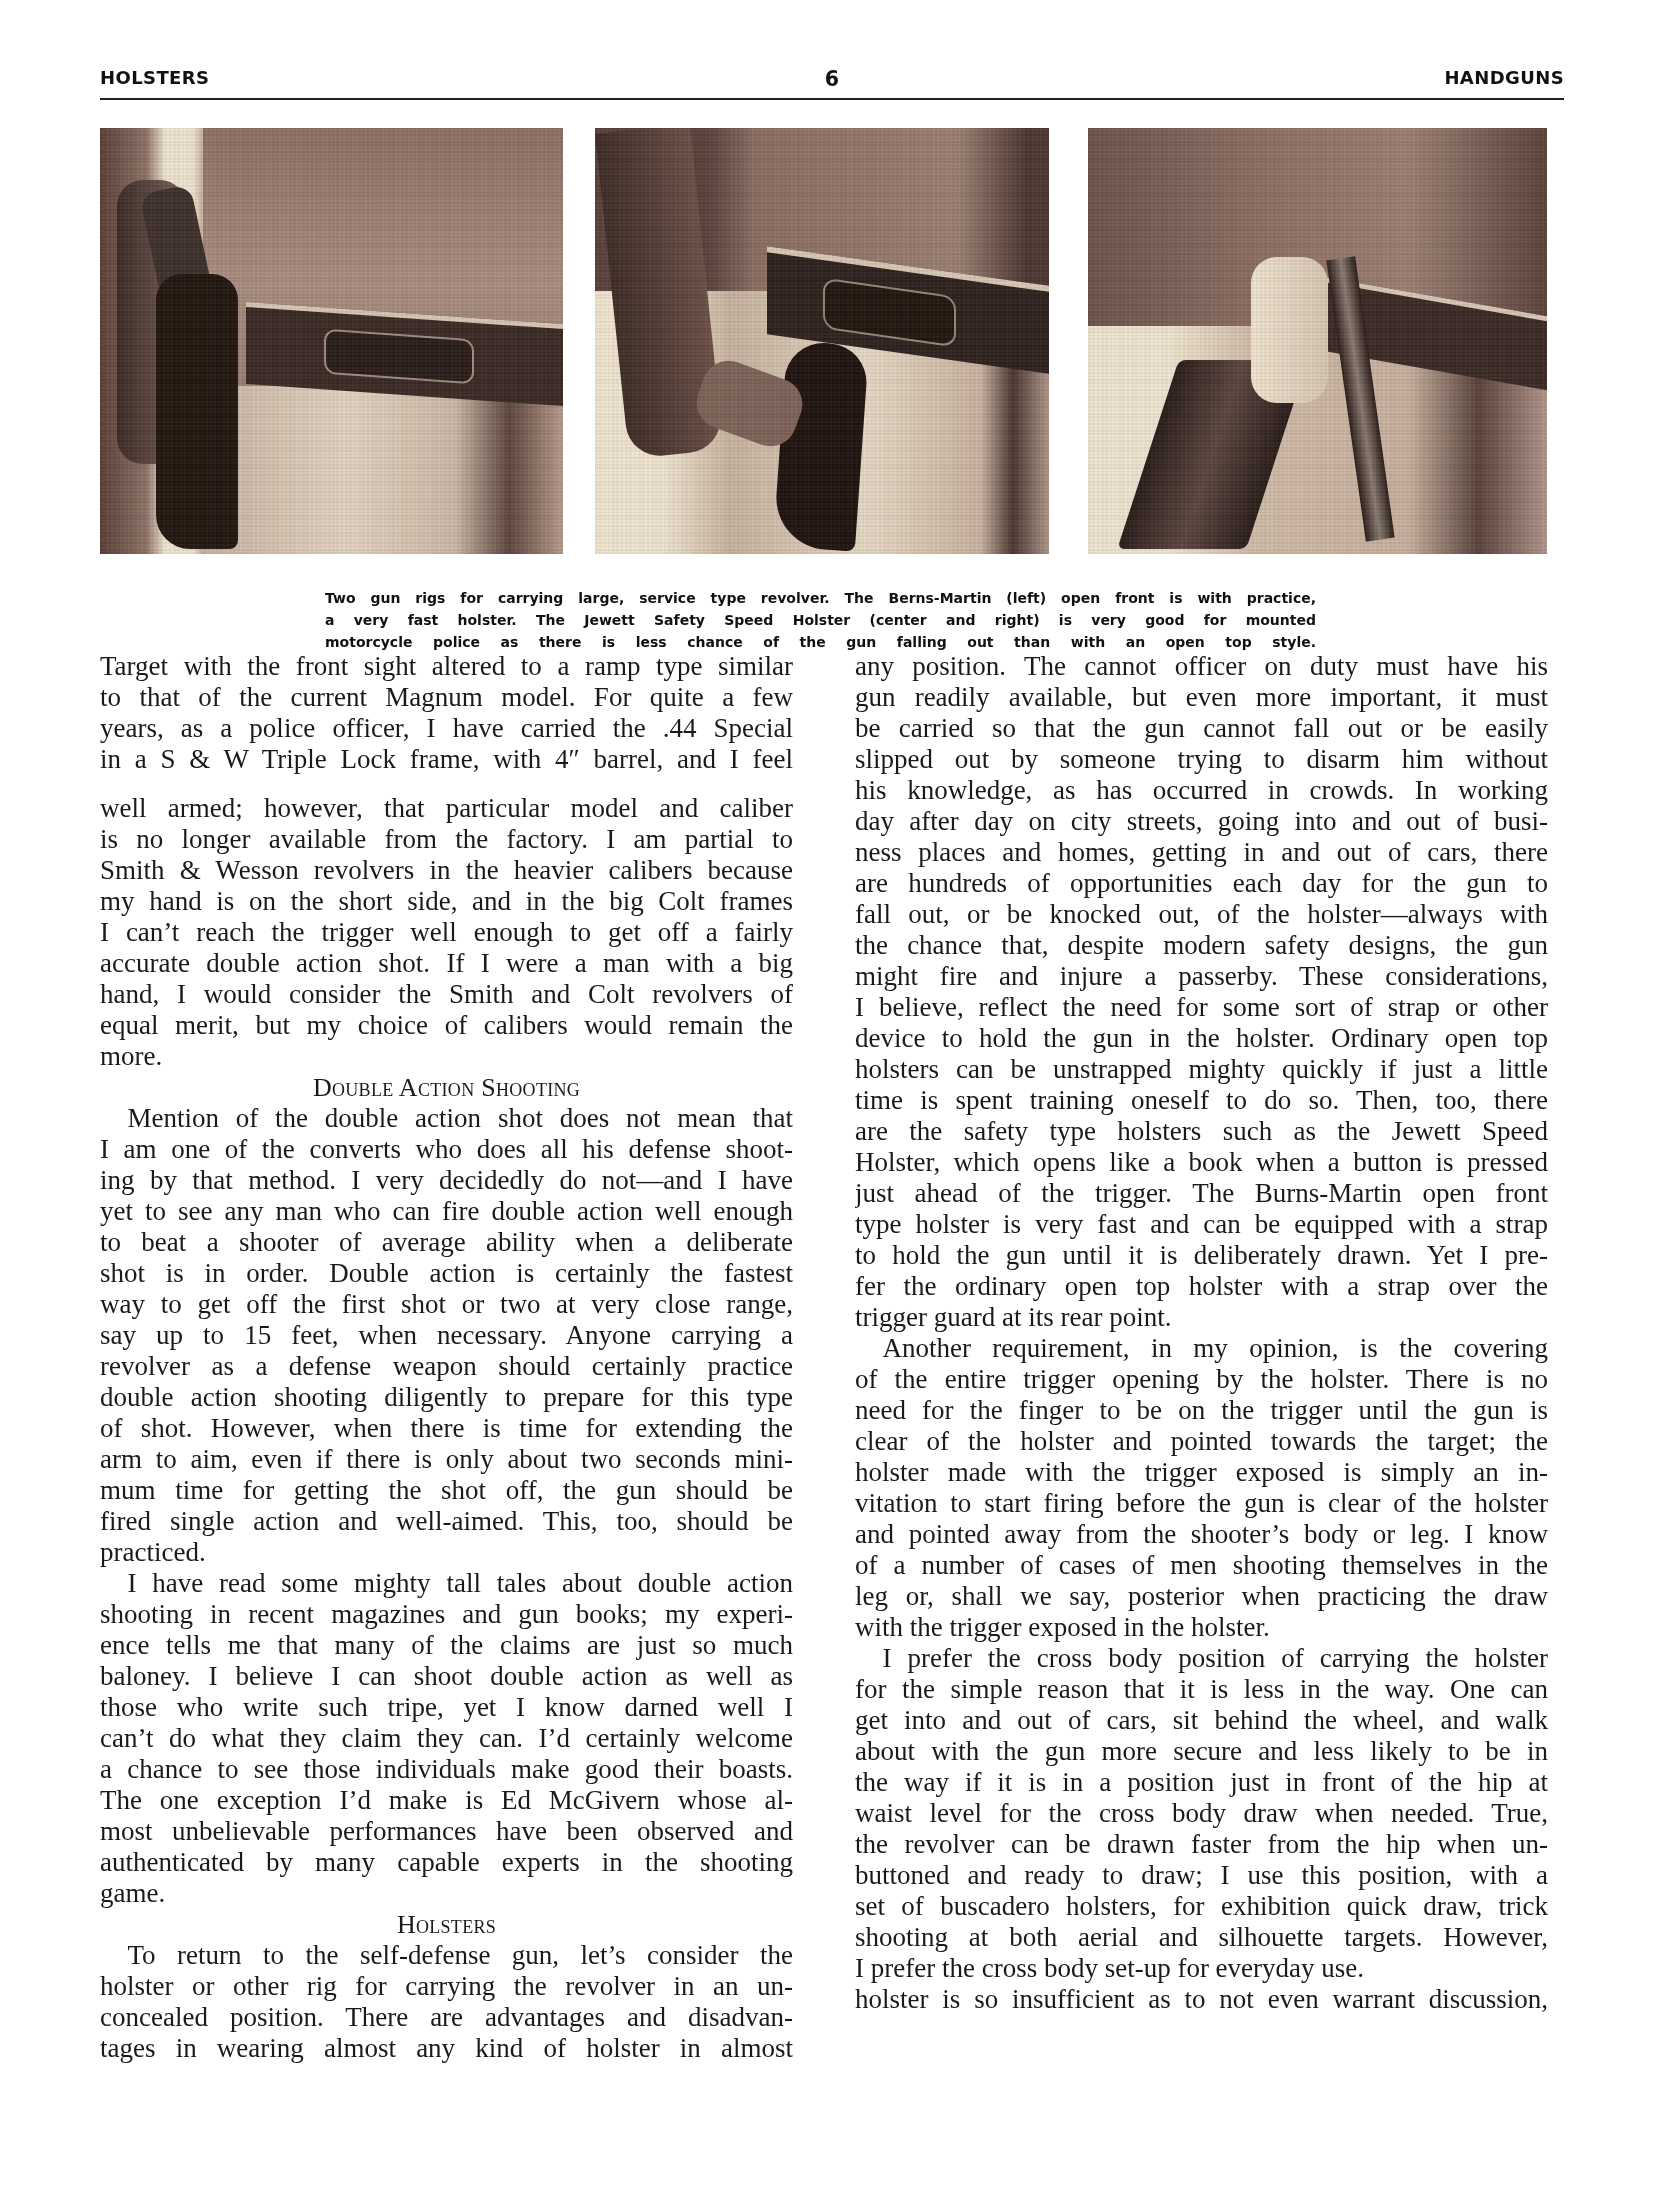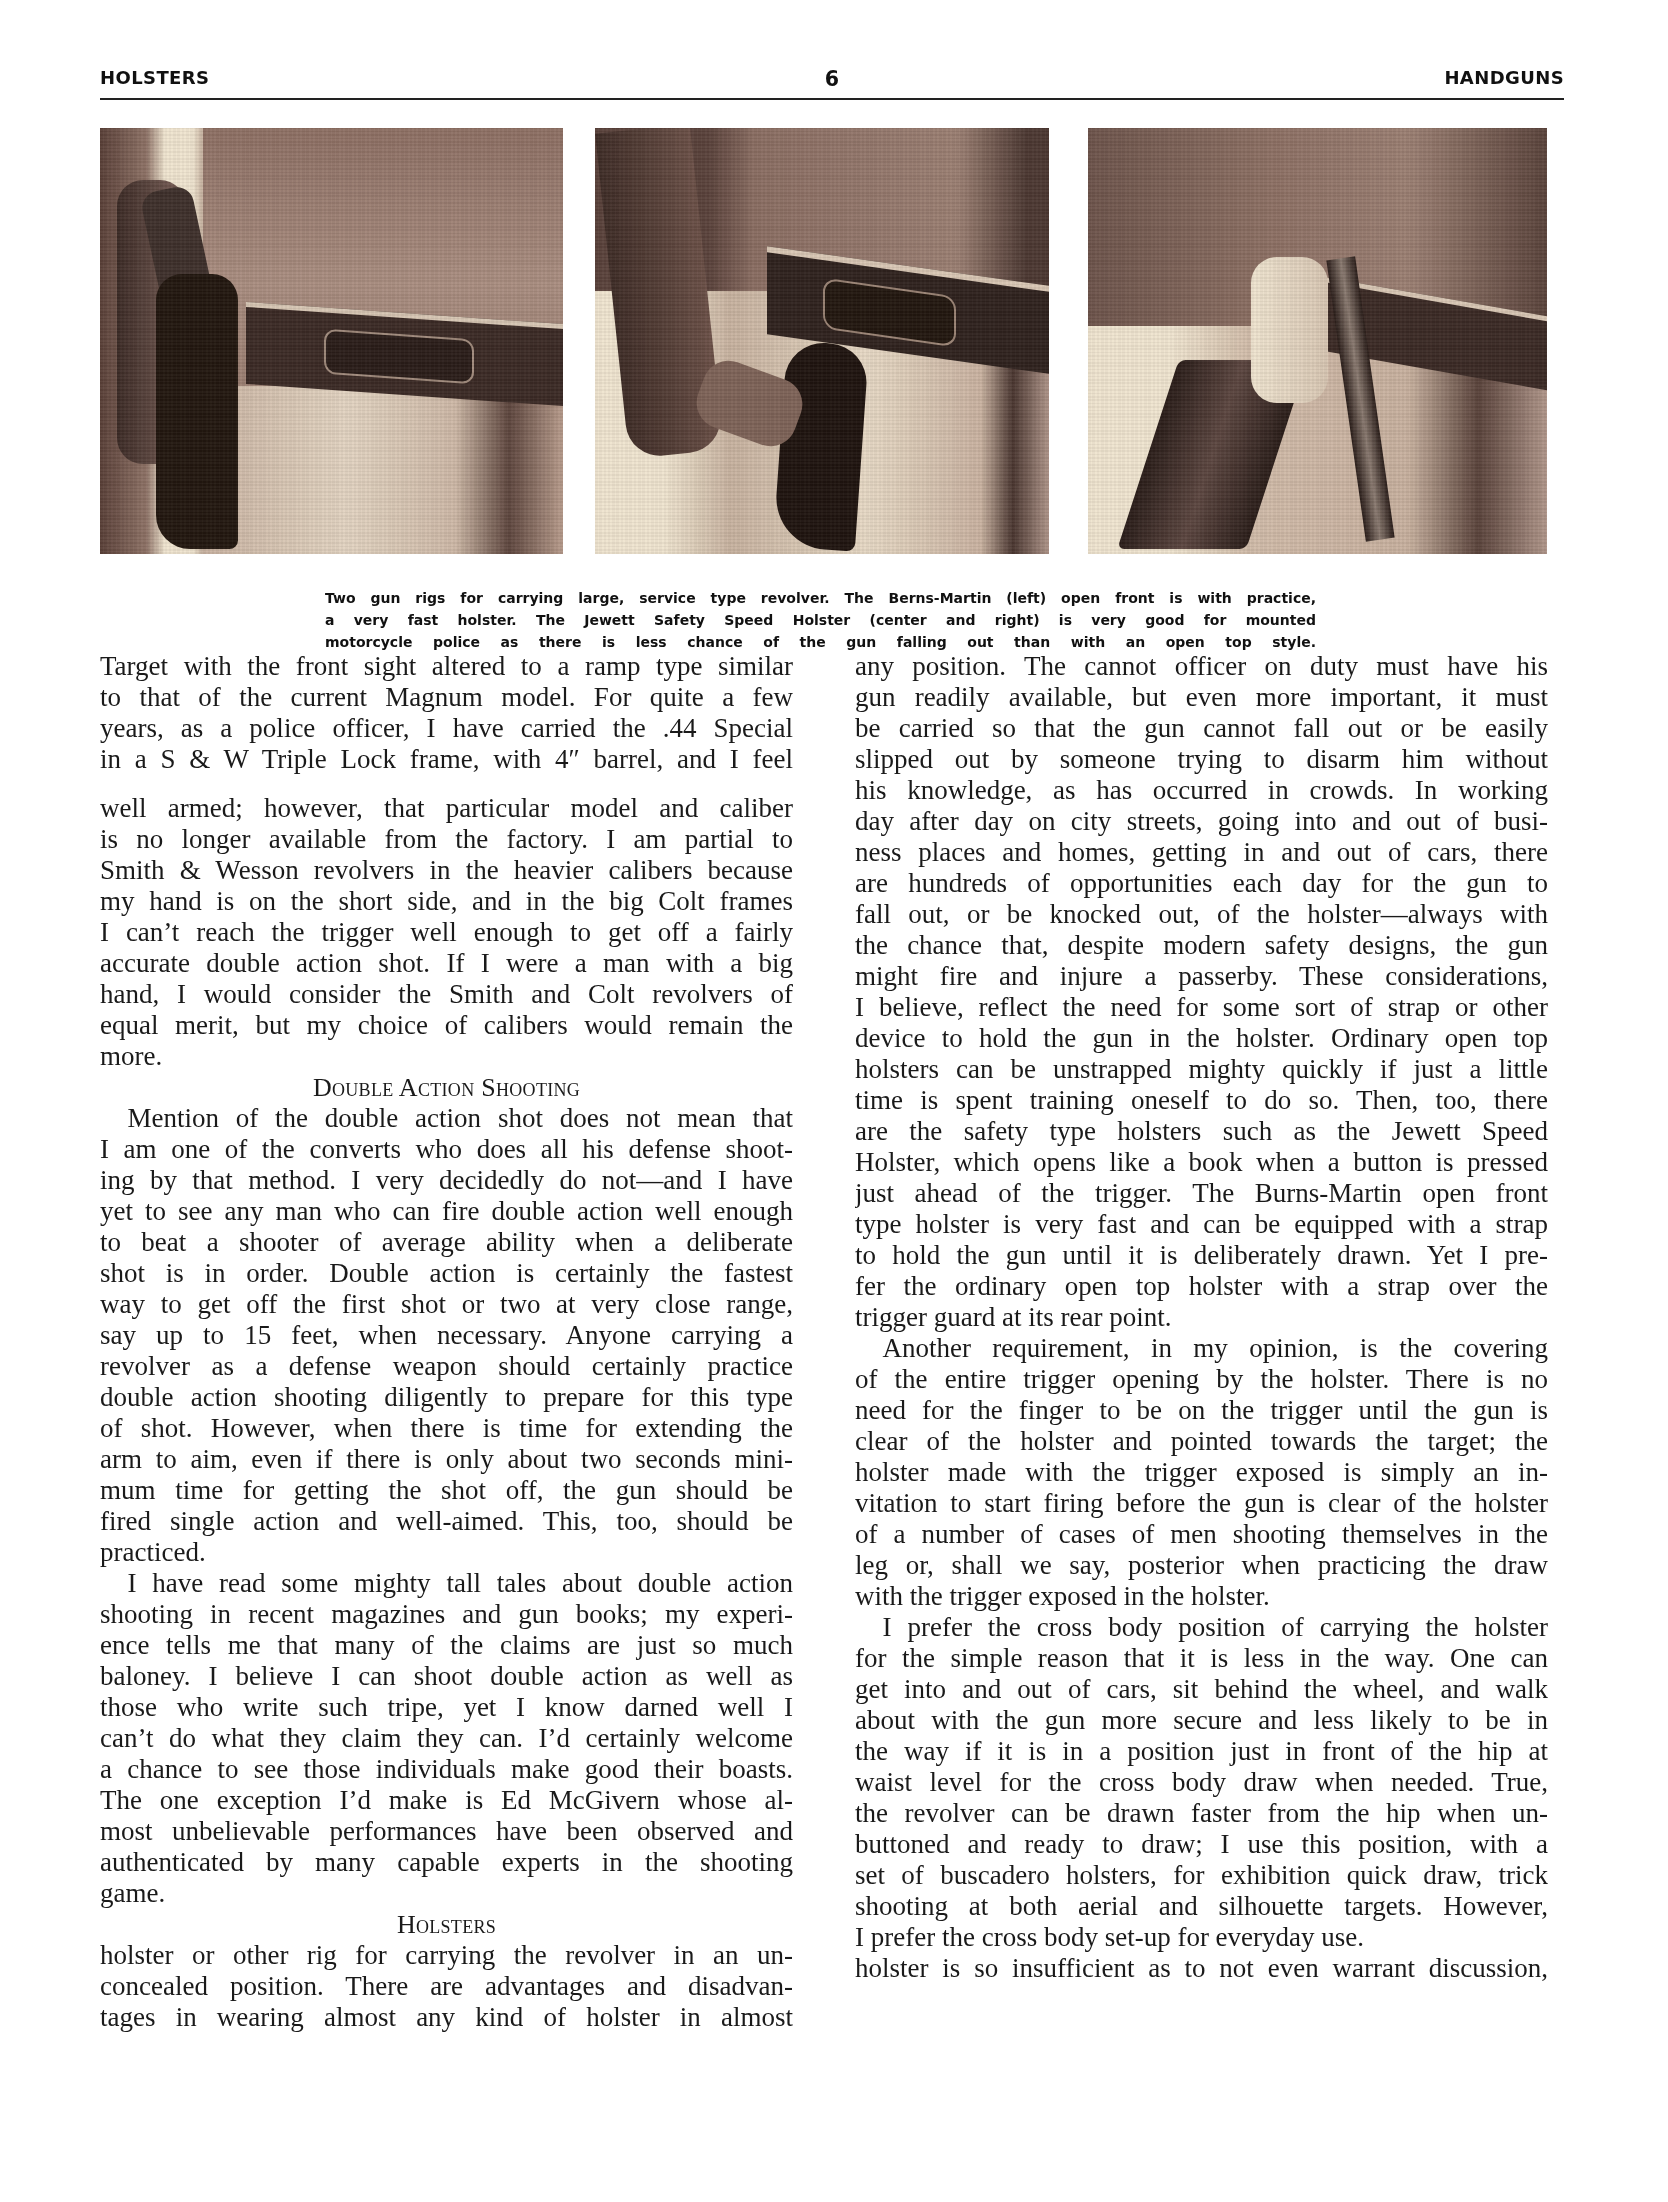--- a/index.html
+++ b/index.html
@@ -143,20 +143,21 @@
     <div class="line" style="white-space: normal; overflow: hidden;">ence tells me that many of the claims are just so much</div>
     <div class="line" style="white-space: normal; overflow: hidden;">baloney. I believe I can shoot double action as well as</div>
     <div class="line" style="white-space: normal; overflow: hidden;">those who write such tripe, yet I know darned well I</div>
     <div class="line" style="white-space: normal; overflow: hidden;">can’t do what they claim they can. I’d certainly welcome</div>
     <div class="line" style="white-space: normal; overflow: hidden;">a chance to see those individuals make good their boasts.</div>
     <div class="line" style="white-space: normal; overflow: hidden;">The one exception I’d make is Ed McGivern whose al-</div>
     <div class="line" style="white-space: normal; overflow: hidden;">most unbelievable performances have been observed and</div>
     <div class="line" style="white-space: normal; overflow: hidden;">authenticated by many capable experts in the shooting</div>
     <div class="line last" style="white-space: normal; overflow: hidden;">game.</div>
     <div class="heading">Holsters</div>
+    <div class="line indent" style="white-space: normal; overflow: hidden;">To return to the self-defense gun, let’s consider the</div>
     <div class="line" style="white-space: normal; overflow: hidden;">holster or other rig for carrying the revolver in an un-</div>
     <div class="line" style="white-space: normal; overflow: hidden;">concealed position. There are advantages and disadvan-</div>
     <div class="line" style="white-space: normal; overflow: hidden;">tages in wearing almost any kind of holster in almost</div>
   </div>
 <div class="column right" id="col-right">
     <div class="line" style="white-space: normal; overflow: hidden;">any position. The cannot officer on duty must have his</div>
     <div class="line" style="white-space: normal; overflow: hidden;">gun readily available, but even more important, it must</div>
     <div class="line" style="white-space: normal; overflow: hidden;">be carried so that the gun cannot fall out or be easily</div>
     <div class="line" style="white-space: normal; overflow: hidden;">slipped out by someone trying to disarm him without</div>
     <div class="line" style="white-space: normal; overflow: hidden;">his knowledge, as has occurred in crowds. In working</div>
@@ -176,20 +177,21 @@
     <div class="line" style="white-space: normal; overflow: hidden;">type holster is very fast and can be equipped with a strap</div>
     <div class="line" style="white-space: normal; overflow: hidden;">to hold the gun until it is deliberately drawn. Yet I pre-</div>
     <div class="line" style="white-space: normal; overflow: hidden;">fer the ordinary open top holster with a strap over the</div>
     <div class="line last" style="white-space: normal; overflow: hidden;">trigger guard at its rear point.</div>
     <div class="line indent" style="white-space: normal; overflow: hidden;">Another requirement, in my opinion, is the covering</div>
     <div class="line" style="white-space: normal; overflow: hidden;">of the entire trigger opening by the holster. There is no</div>
     <div class="line" style="white-space: normal; overflow: hidden;">need for the finger to be on the trigger until the gun is</div>
     <div class="line" style="white-space: normal; overflow: hidden;">clear of the holster and pointed towards the target; the</div>
     <div class="line" style="white-space: normal; overflow: hidden;">holster made with the trigger exposed is simply an in-</div>
     <div class="line" style="white-space: normal; overflow: hidden;">vitation to start firing before the gun is clear of the holster</div>
+    <div class="line" style="white-space: normal; overflow: hidden;">and pointed away from the shooter’s body or leg. I know</div>
     <div class="line" style="white-space: normal; overflow: hidden;">of a number of cases of men shooting themselves in the</div>
     <div class="line" style="white-space: normal; overflow: hidden;">leg or, shall we say, posterior when practicing the draw</div>
     <div class="line last" style="white-space: normal; overflow: hidden;">with the trigger exposed in the holster.</div>
     <div class="line indent" style="white-space: normal; overflow: hidden;">I prefer the cross body position of carrying the holster</div>
     <div class="line" style="white-space: normal; overflow: hidden;">for the simple reason that it is less in the way. One can</div>
     <div class="line" style="white-space: normal; overflow: hidden;">get into and out of cars, sit behind the wheel, and walk</div>
     <div class="line" style="white-space: normal; overflow: hidden;">about with the gun more secure and less likely to be in</div>
     <div class="line" style="white-space: normal; overflow: hidden;">the way if it is in a position just in front of the hip at</div>
     <div class="line" style="white-space: normal; overflow: hidden;">waist level for the cross body draw when needed. True,</div>
     <div class="line" style="white-space: normal; overflow: hidden;">the revolver can be drawn faster from the hip when un-</div>

